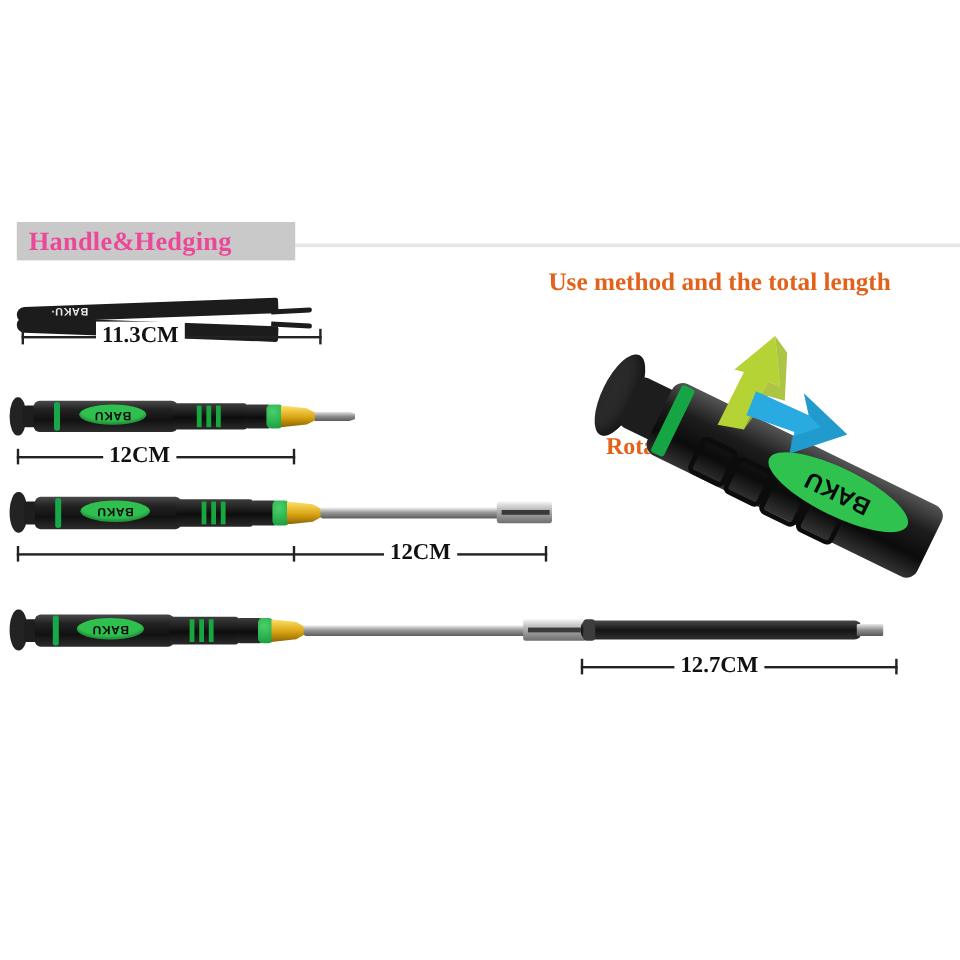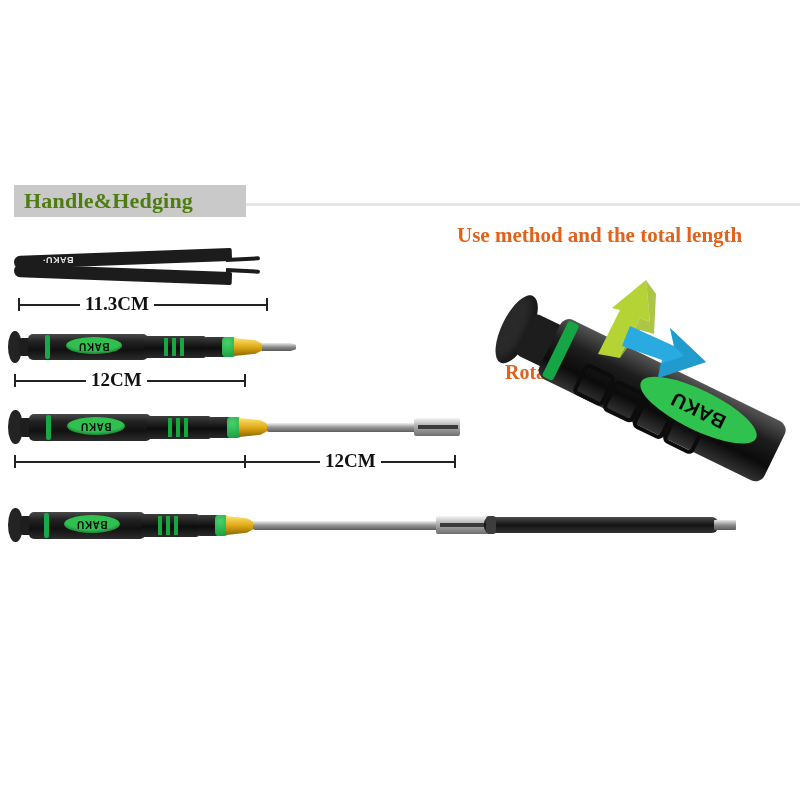--- a/index.html
+++ b/index.html
@@ -9,21 +9,21 @@
     overflow:hidden;position:relative;
   }
   #stage{position:absolute;left:0;top:0;width:800px;height:800px;}
 
   
   .hdr-rule{position:absolute;left:246px;top:203px;width:554px;height:3px;background:#e6e6e6;}
   .hdr-band{position:absolute;left:14px;top:185px;width:232px;height:32px;
     background:#c9c9c9;}
   .hdr-text{position:absolute;left:24px;top:186px;width:230px;height:30px;
     font-family:"Liberation Serif", serif;font-weight:bold;font-size:22px;
-    color:#4d7c0f;letter-spacing:.2px;line-height:30px;white-space:nowrap;}
+    color:#ec4899;letter-spacing:.2px;line-height:30px;white-space:nowrap;}
 
   
   .use-title{position:absolute;left:457px;top:222px;width:348px;
     font-family:"Liberation Serif", serif;font-weight:bold;font-size:21px;
     color:#e2621b;white-space:nowrap;line-height:26px;}
   .rot-title{position:absolute;left:505px;top:360px;
     font-family:"Liberation Serif", serif;font-weight:bold;font-size:20px;
     color:#e2621b;white-space:nowrap;line-height:24px;}
 
   
@@ -99,21 +99,21 @@
     <div class="tw tw-a" style="left:0;top:4px;width:218px;"></div>
     <div class="tw tw-b" style="left:0;top:12px;width:218px;"></div>
     <div style="position:absolute;left:212px;top:6px;width:34px;height:4px;background:#1c1c1c;
                 transform:rotate(-3deg);transform-origin:left center;border-radius:0 2px 2px 0;"></div>
     <div style="position:absolute;left:212px;top:16px;width:34px;height:4px;background:#1c1c1c;
                 transform:rotate(3deg);transform-origin:left center;border-radius:0 2px 2px 0;"></div>
     <div style="position:absolute;left:28px;top:3px;font-size:9px;font-weight:bold;color:#e9e9e9;
                 transform:rotate(180deg);font-family:'Liberation Sans',sans-serif;letter-spacing:.5px;">BAKU·</div>
   </div>
 
-  <div class="dim" style="left:18px;top:296px;width:250px;">
+  <div class="dim" style="left:18px;top:272px;width:250px;">
     <div class="bar" style="left:0;width:250px;"></div>
     <div class="cap-l" style="left:0;"></div>
     <div class="cap-r" style="right:0;"></div>
     <div class="lbl" style="left:62px;">11.3CM</div>
   </div>
 
   <div class="tool" style="left:8px;top:326px;width:290px;height:42px;">
     <div class="cap" style="left:0;top:5px;width:14px;height:32px;"></div>
     <div class="neck" style="left:11px;top:12px;width:12px;height:18px;border-radius:3px;"></div>
     <div class="grip" style="left:20px;top:8px;width:120px;height:26px;"></div>
@@ -183,20 +183,26 @@
     <div class="collar" style="left:207px;top:13px;width:13px;height:21px;"></div>
     <div class="chuck" style="left:218px;top:14px;width:29px;height:19px;clip-path:polygon(0 0,72% 12%,100% 36%,100% 64%,72% 88%,0 100%);"></div>
     <div class="shaft" style="left:245px;top:19px;width:190px;height:9px;"></div>
     <div class="socket" style="left:428px;top:14px;width:52px;height:18px;"></div>
     <div class="socket-band" style="left:432px;top:21px;width:44px;height:4px;"></div>
     <div class="flex" style="left:476px;top:15px;width:234px;height:16px;"></div>
     <div style="position:absolute;left:478px;top:14px;width:10px;height:18px;background:#3d3d3d;border-radius:3px;"></div>
     <div class="bit" style="left:706px;top:18px;width:22px;height:10px;border-radius:1px;"></div>
   </div>
 
+  <div class="dim" style="left:484px;top:547px;width:264px;">
+    <div class="bar" style="left:0;width:264px;"></div>
+    <div class="cap-l" style="left:0;"></div>
+    <div class="cap-r" style="right:0;"></div>
+    <div class="lbl" style="left:78px;">12.7CM</div>
+  </div>
 
 
   <div class="use-title">Use method and the total length</div>
   <div class="rot-title">Rotation</div>
 
   <div class="ill">
     <div class="ill-handle">
       <div class="ih-cap"></div>
       <div class="ih-neck"></div>
       <div class="ih-body"></div>

